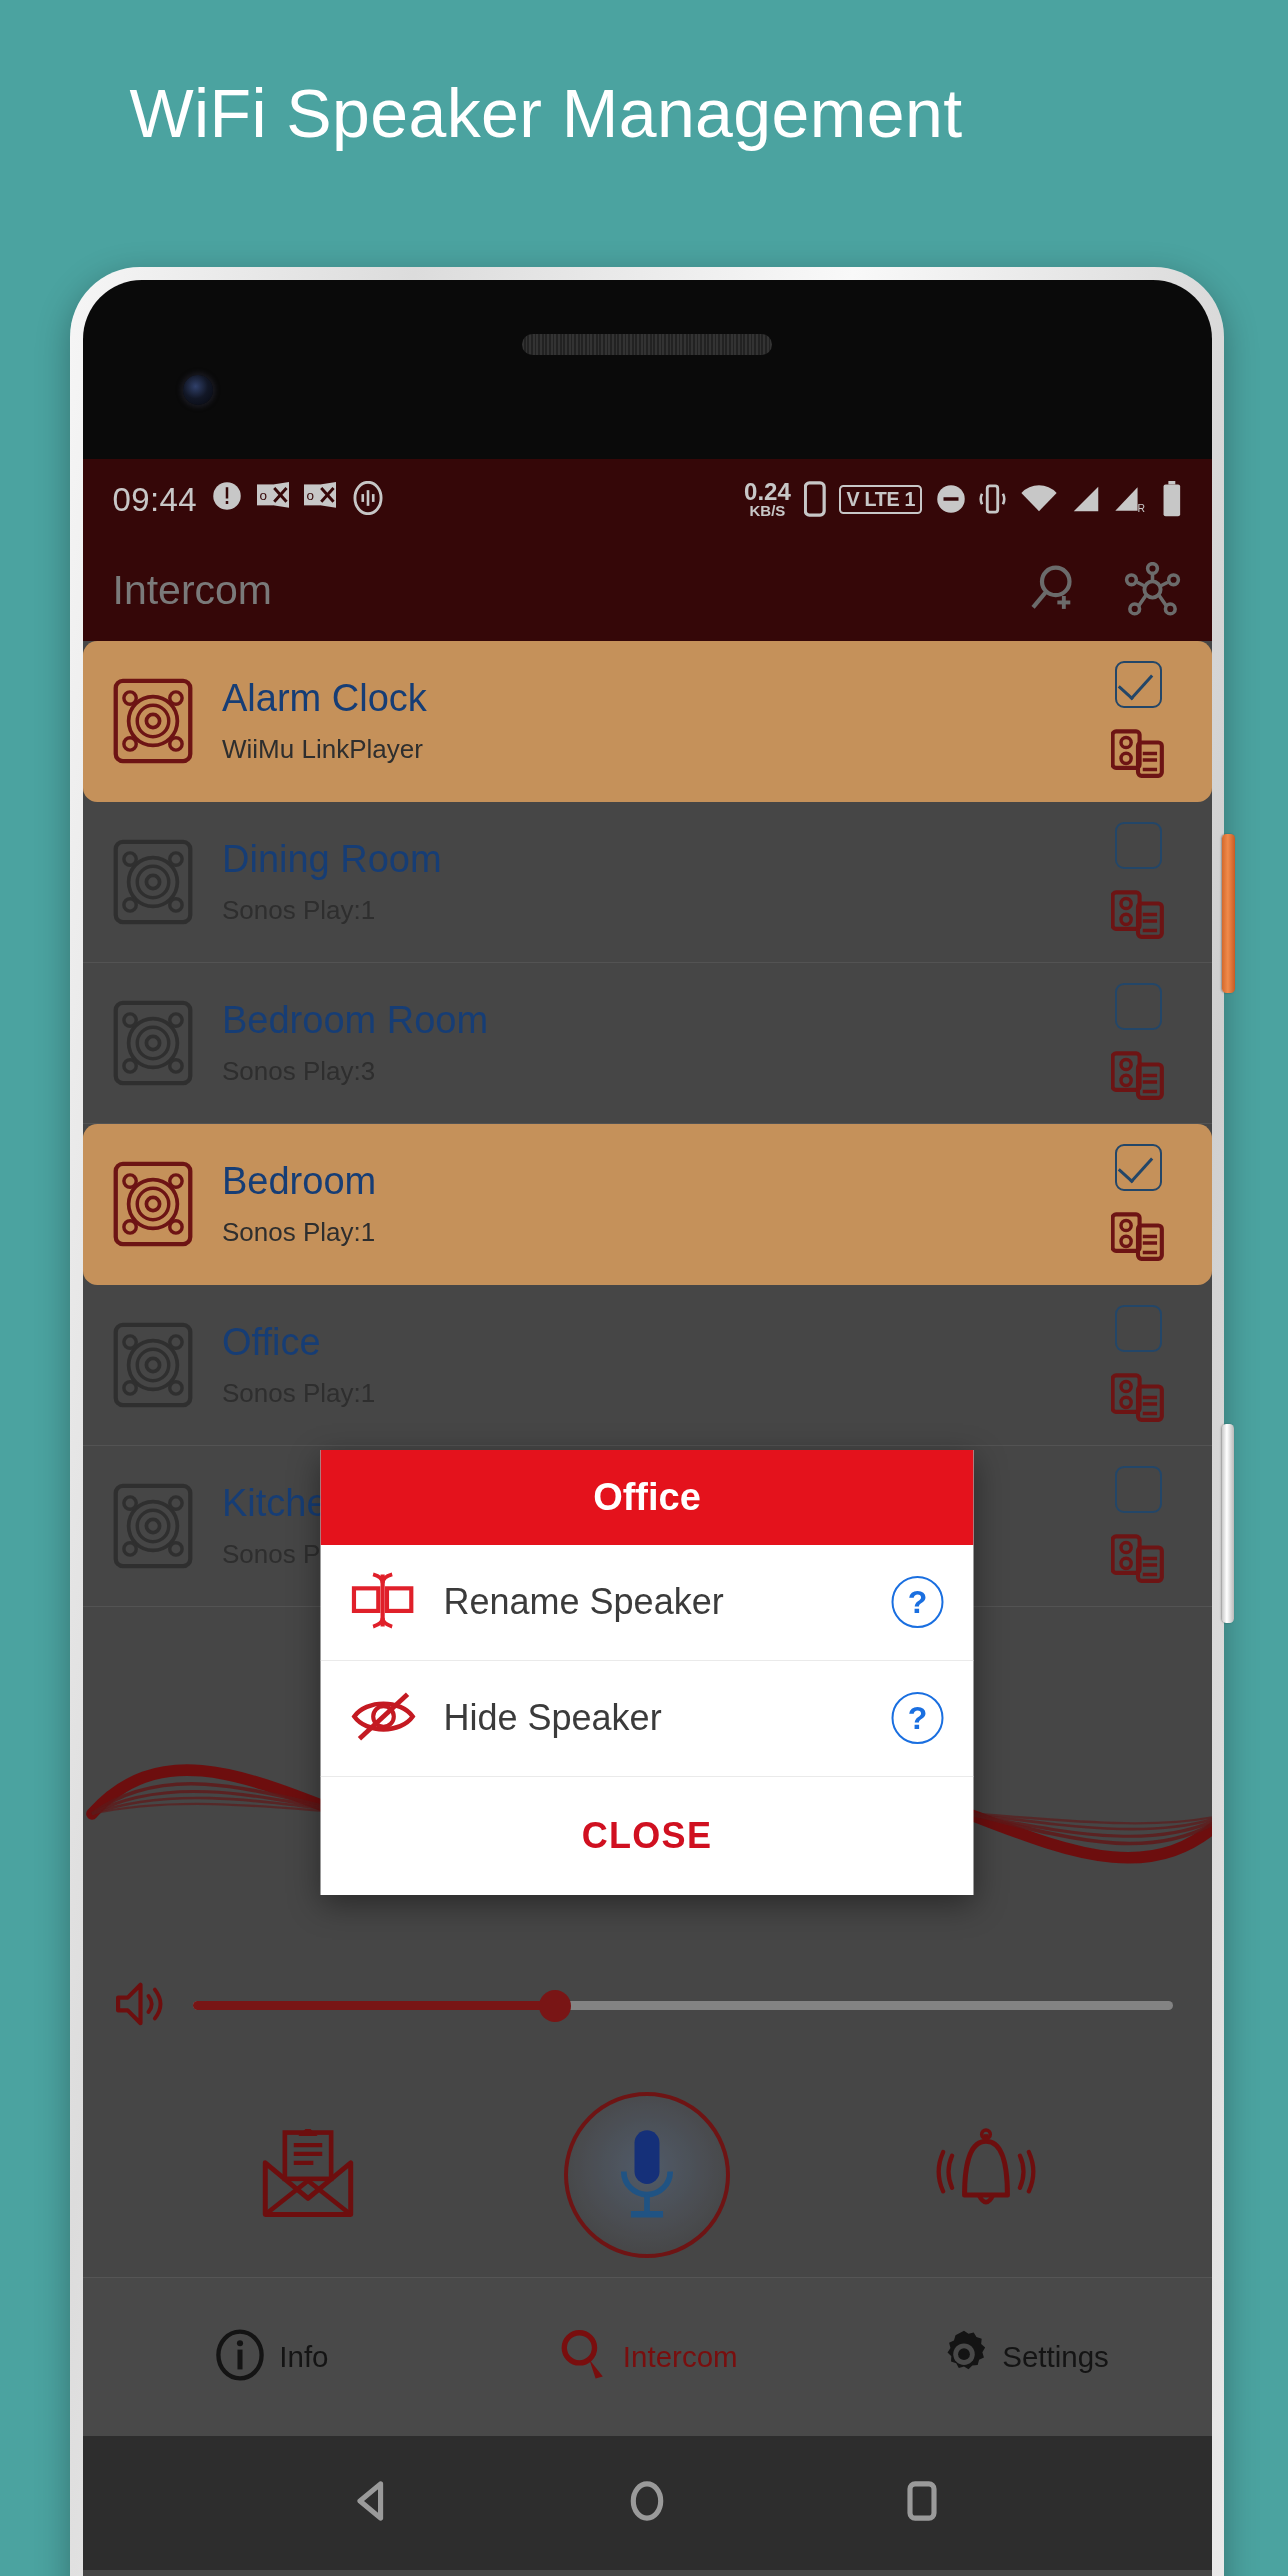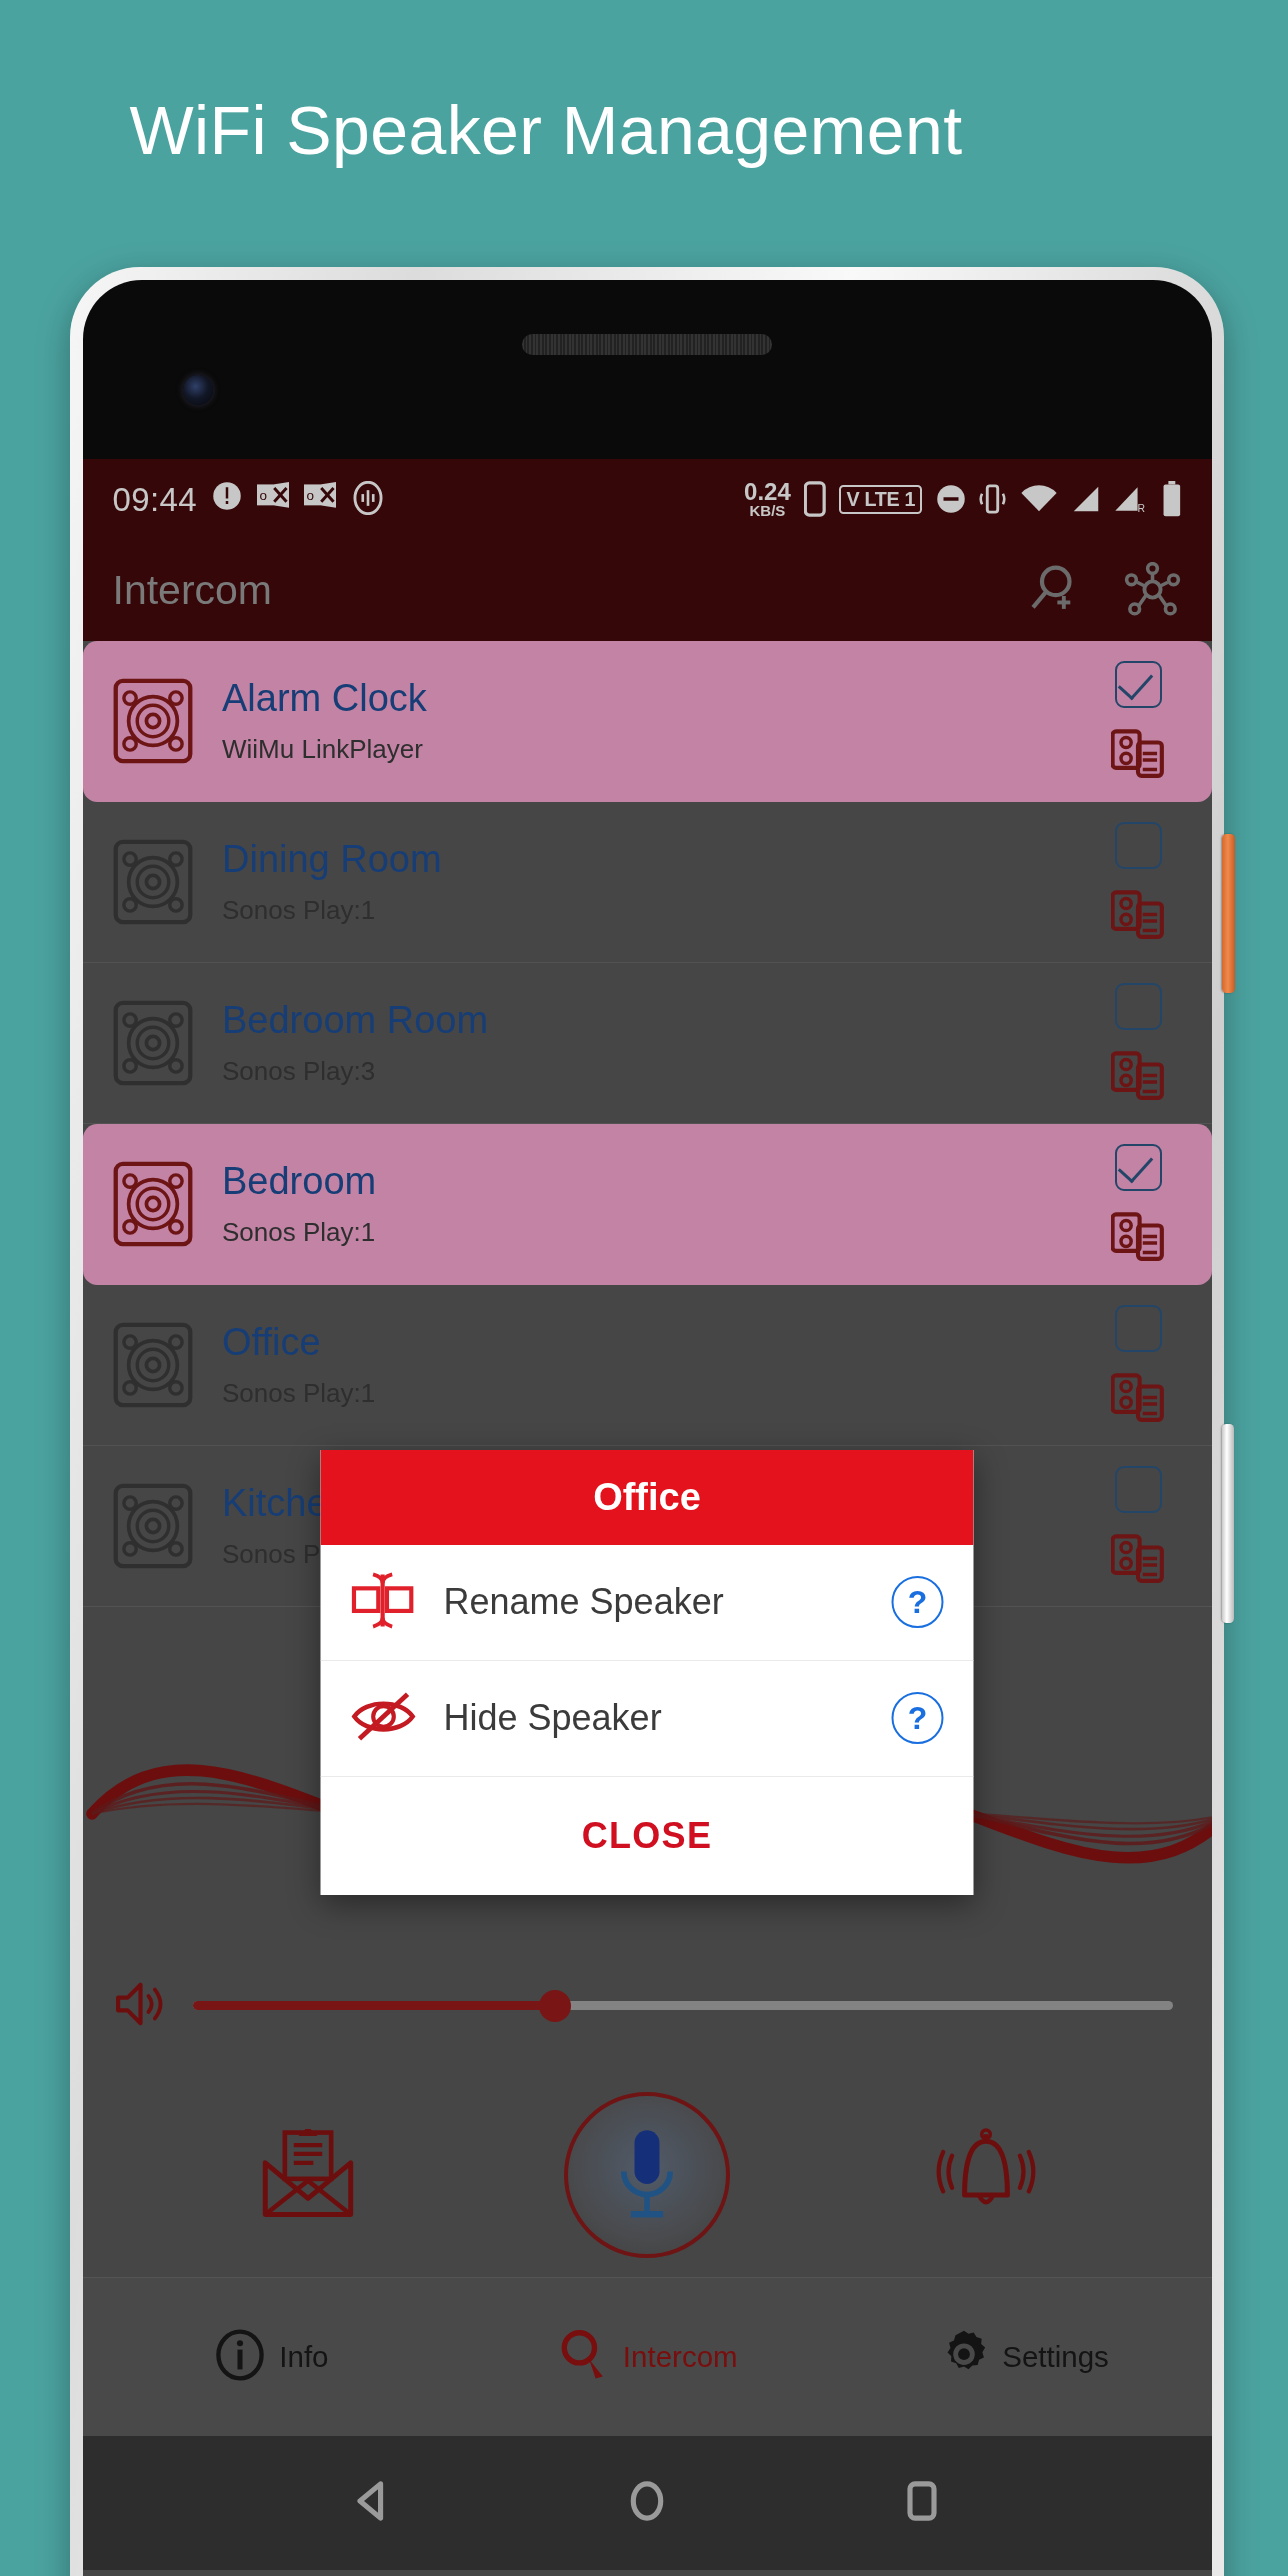--- a/index.html
+++ b/index.html
@@ -6,21 +6,21 @@
   html, body {
     width: 1288px; height: 2576px;
     overflow: hidden;
     font-family: "Liberation Sans", sans-serif;
   }
   body { background: #4ba3a0; position: relative; }
 
   
   .page-title {
     position: absolute;
-    top: 96px; left: 0; width: 1092px;
+    top: 79px; left: 0; width: 1092px;
     text-align: center;
     color: #ffffff;
     font-size: 68px;
     font-weight: 400;
     letter-spacing: 0.4px;
     line-height: 1;
   }
 
   
   .phone {
@@ -129,21 +129,21 @@
   .list { background: #5a5a5a; }
   .row {
     position: relative;
     height: 161px;
     border-bottom: 1.8px solid #6b6b6b;
     display: flex;
     align-items: center;
     padding: 0 25px 0 23px;
   }
   .row.sel {
-    background: #f9a8d4;
+    background: #fdba74;
     border-radius: 14.3px;
     border-bottom-color: transparent;
   }
   .row-icon { width: 95px; flex: 0 0 95px; display:flex; align-items:center; justify-content:center;}
   .row-text { flex: 1; padding-left: 21.5px; display: flex; flex-direction: column; justify-content: center; gap: 19.7px;}
   .row-name { font-size: 38px; color: #1d4f96; line-height: 1; }
   .row-model { font-size: 26px; color: #3b3b3b; line-height: 1; }
   .row-right { width: 97px; flex: 0 0 97px; display:flex; flex-direction:column; align-items:center; gap: 18px;}
   .chk {
     width: 47px; height: 47px;

